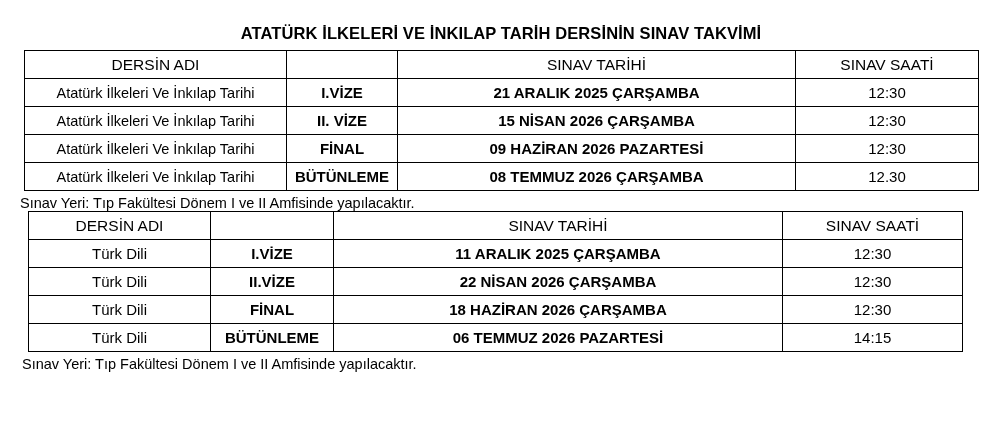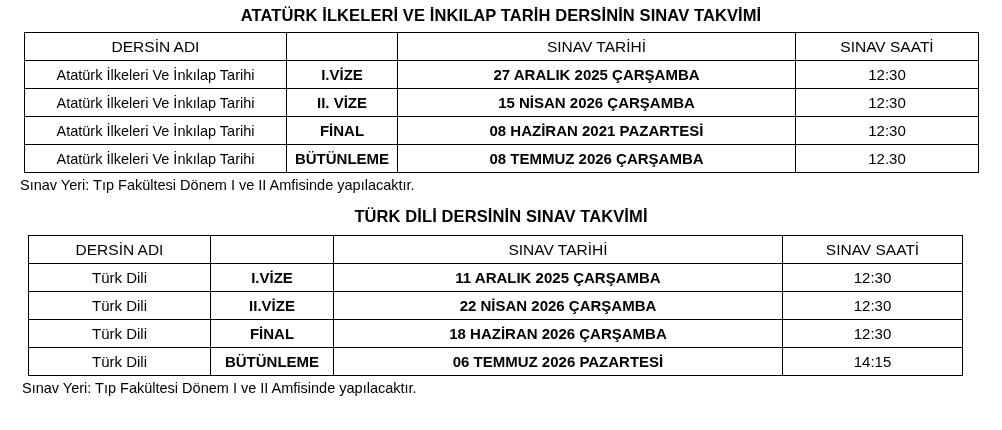--- a/index.html
+++ b/index.html
@@ -21,20 +21,21 @@
     box-sizing: border-box;
   }
   .section {
     width: 1002px;
   }
   .section-title {
     text-align: center;
     font-weight: bold;
     font-size: 16.5px;
     letter-spacing: 0.1px;
+    margin-top: 18px;
   }
   #section-1 .section-title {
     padding-top: 6px;
     padding-bottom: 7px;
   }
   #section-2 .section-title {
     padding-top: 14px;
     padding-bottom: 9px;
   }
   table.exam-table {
@@ -104,48 +105,47 @@
           <td>DERSİN ADI</td>
           <td></td>
           <td>SINAV TARİHİ</td>
           <td>SINAV SAATİ</td>
         </tr>
       </thead>
       <tbody>
         <tr>
           <td class="exam-name">Atatürk İlkeleri Ve İnkılap Tarihi</td>
           <td class="exam-type">I.VİZE</td>
-          <td class="exam-date">27 ARALIK 2025 ÇARŞAMBA</td>
+          <td class="exam-date">21 ARALIK 2025 ÇARŞAMBA</td>
           <td class="exam-time">12:30</td>
         </tr>
         <tr>
           <td class="exam-name">Atatürk İlkeleri Ve İnkılap Tarihi</td>
           <td class="exam-type">II. VİZE</td>
           <td class="exam-date">15 NİSAN 2026 ÇARŞAMBA</td>
           <td class="exam-time">12:30</td>
         </tr>
         <tr>
           <td class="exam-name">Atatürk İlkeleri Ve İnkılap Tarihi</td>
           <td class="exam-type">FİNAL</td>
-          <td class="exam-date">08 HAZİRAN 2021 PAZARTESİ</td>
+          <td class="exam-date">09 HAZİRAN 2026 PAZARTESİ</td>
           <td class="exam-time">12:30</td>
         </tr>
         <tr>
           <td class="exam-name">Atatürk İlkeleri Ve İnkılap Tarihi</td>
           <td class="exam-type">BÜTÜNLEME</td>
           <td class="exam-date">08 TEMMUZ 2026 ÇARŞAMBA</td>
           <td class="exam-time">12.30</td>
         </tr>
       </tbody>
     </table>
     <div class="note">Sınav Yeri: Tıp Fakültesi Dönem I ve II Amfisinde yapılacaktır.</div>
   </div>
 
   <div class="section" id="section-2">
-    <div class="section-title">TÜRK DİLİ DERSİNİN SINAV TAKVİMİ</div>
     <table class="exam-table" id="table-2">
       <colgroup>
         <col class="c-name">
         <col class="c-type">
         <col class="c-date">
         <col class="c-time">
       </colgroup>
       <thead>
         <tr>
           <td>DERSİN ADI</td>

